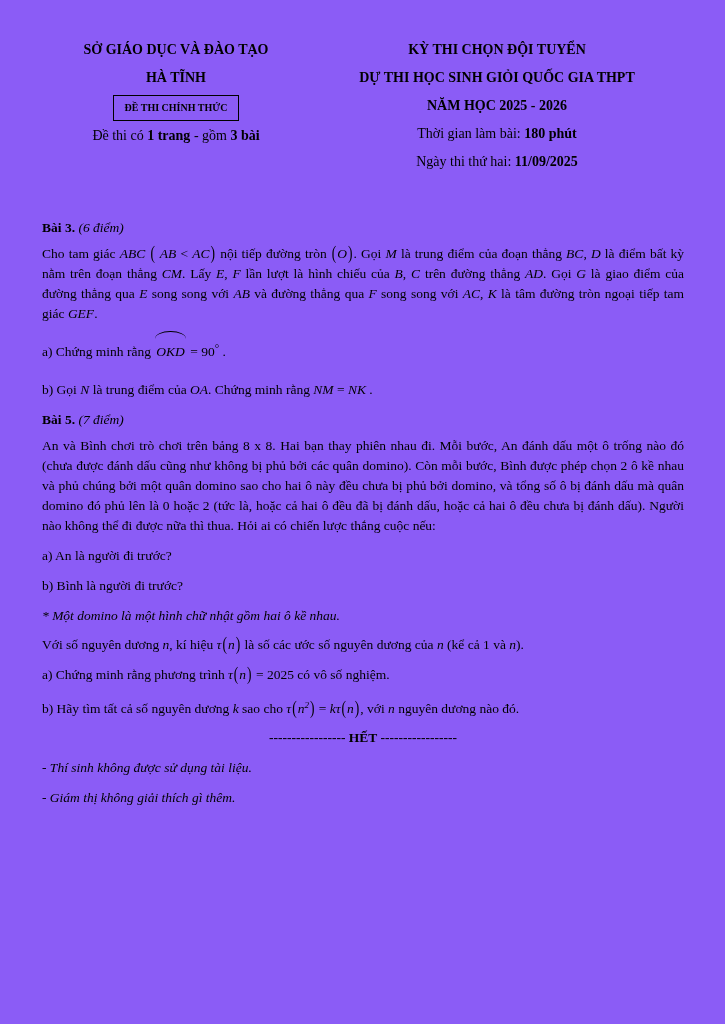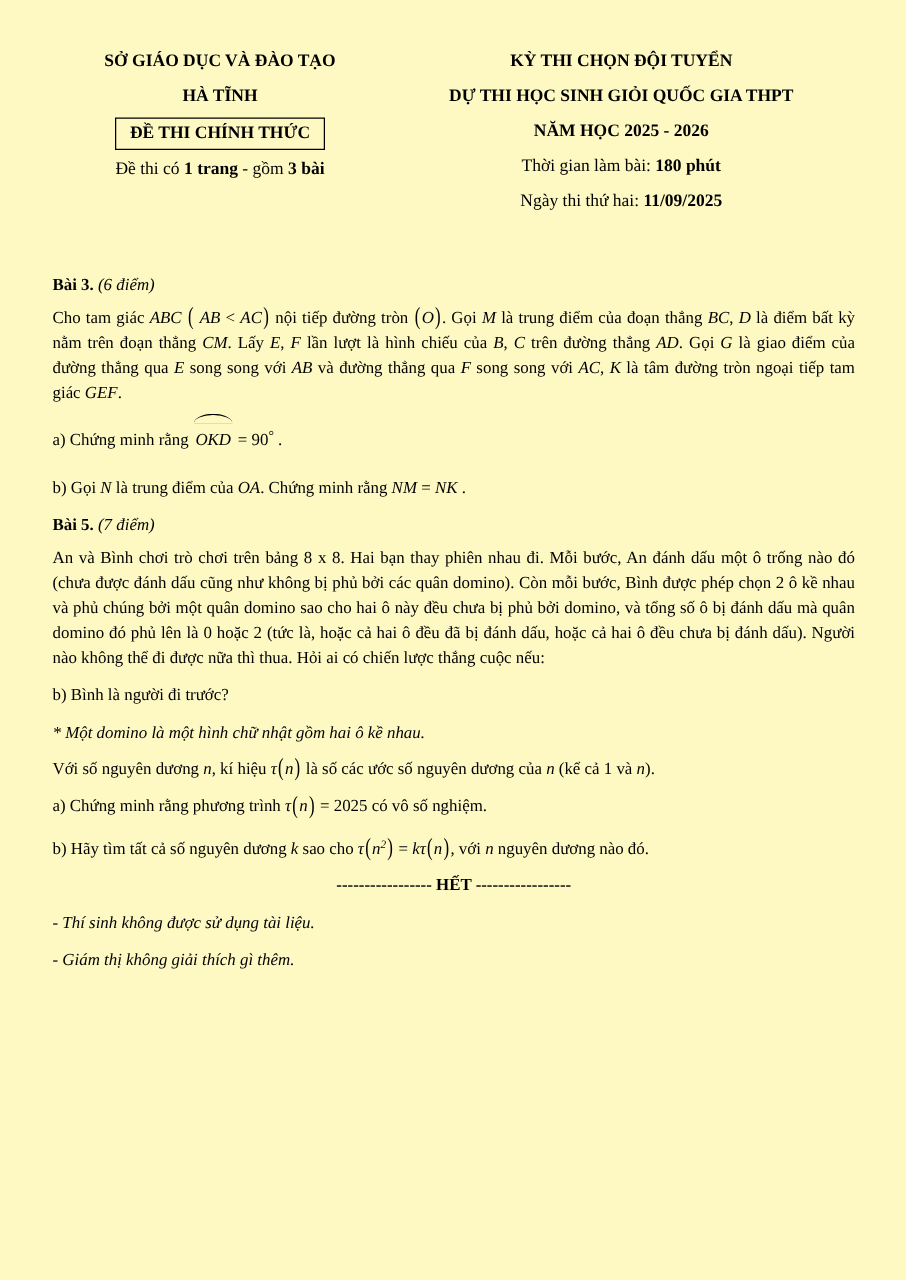--- a/index.html
+++ b/index.html
@@ -5,37 +5,37 @@
   * { box-sizing: border-box; }
   html, body { margin: 0; padding: 0; }
   body {
     width: 725px; height: 1024px;
     background: #ffffff; color: #000000;
     font-family: "Liberation Serif", "DejaVu Serif", serif;
   }
   .page {
     width: 725px; height: 1024px;
     padding: 36px 41px 0 42px;
-    background: #fef9c3;
+    background: #8b5cf6;
     overflow: hidden;
   }
   
   .header { display: flex; }
   .h-left  { width: 268px; text-align: center; }
   .h-right { flex: 1; text-align: center; }
   .h-line  { font-size: 14px; line-height: 28px; white-space: nowrap; }
   .bold { font-weight: bold; }
   .box-row { line-height: 30px; }
   .badge-box {
     display: inline-block;
     border: 1.5px solid #000000;
     padding: 0 11px;
     line-height: 24px;
     font-weight: bold;
-    font-size: 14px;
+    font-size: 10px;
   }
   
   .doc-body { margin-top: 42px; font-size: 13.5px; line-height: 20px; }
   .doc-body p { margin: 9px 0 0 0; }
   .doc-body p.heading { margin-top: 10px; }
   .doc-body p.heading + p { margin-top: 6px; }
   .doc-body p.item { margin-top: 10px; }
   p.para   { text-align: justify; }
   p.center { text-align: center; }
   
@@ -97,20 +97,21 @@
   </div>
 
   <div class="doc-body">
     <p class="heading"><span class="seg-b">Bài 3.</span><span class="seg-i"> (6 điểm)</span></p>
     <p class="para"><span class="seg-r">Cho tam giác </span><span class="seg-i">ABC</span><span class="seg-r"> </span><span class="seg-p">(</span><span class="seg-i"> AB</span><span class="seg-r"> &lt; </span><span class="seg-i">AC</span><span class="seg-p">)</span><span class="seg-r"> nội tiếp đường tròn </span><span class="seg-p">(</span><span class="seg-i">O</span><span class="seg-p">)</span><span class="seg-r">. Gọi </span><span class="seg-i">M</span><span class="seg-r"> là trung điểm của đoạn thẳng </span><span class="seg-i">BC</span><span class="seg-r">, </span><span class="seg-i">D</span><span class="seg-r"> là điểm bất kỳ nằm trên đoạn thẳng </span><span class="seg-i">CM</span><span class="seg-r">. Lấy </span><span class="seg-i">E</span><span class="seg-r">, </span><span class="seg-i">F</span><span class="seg-r"> lần lượt là hình chiếu của </span><span class="seg-i">B</span><span class="seg-r">, </span><span class="seg-i">C</span><span class="seg-r"> trên đường thẳng </span><span class="seg-i">AD</span><span class="seg-r">. Gọi </span><span class="seg-i">G</span><span class="seg-r"> là giao điểm của đường thẳng qua </span><span class="seg-i">E</span><span class="seg-r"> song song với </span><span class="seg-i">AB</span><span class="seg-r"> và đường thẳng qua </span><span class="seg-i">F</span><span class="seg-r"> song song với </span><span class="seg-i">AC</span><span class="seg-r">, </span><span class="seg-i">K</span><span class="seg-r"> là tâm đường tròn ngoại tiếp tam giác </span><span class="seg-i">GEF</span><span class="seg-r">.</span></p>
     <p class="item"><span class="seg-r">a) Chứng minh rằng  </span><span class="seg-hat">OKD</span><span class="seg-r"> = 90</span><span class="seg-deg">°</span><span class="seg-r"> .</span></p>
     <p class="item"><span class="seg-r">b) Gọi </span><span class="seg-i">N</span><span class="seg-r"> là trung điểm của </span><span class="seg-i">OA</span><span class="seg-r">. Chứng minh rằng  </span><span class="seg-i">NM</span><span class="seg-r"> = </span><span class="seg-i">NK</span><span class="seg-r"> .</span></p>
 
     <p class="heading"><span class="seg-b">Bài 5.</span><span class="seg-i"> (7 điểm)</span></p>
     <p class="para"><span class="seg-r">An và Bình chơi trò chơi trên bảng 8 x 8. Hai bạn thay phiên nhau đi. Mỗi bước, An đánh dấu một ô trống nào đó (chưa được đánh dấu cũng như không bị phủ bởi các quân domino). Còn mỗi bước, Bình được phép chọn 2 ô kề nhau và phủ chúng bởi một quân domino sao cho hai ô này đều chưa bị phủ bởi domino, và tổng số ô bị đánh dấu mà quân domino đó phủ lên là 0 hoặc 2 (tức là, hoặc cả hai ô đều đã bị đánh dấu, hoặc cả hai ô đều chưa bị đánh dấu). Người nào không thể đi được nữa thì thua. Hỏi ai có chiến lược thắng cuộc nếu:</span></p>
+    <p class="item"><span class="seg-r">a) An là người đi trước?</span></p>
     <p class="item"><span class="seg-r">b) Bình là người đi trước?</span></p>
     <p class="item"><span class="seg-i">* Một domino là một hình chữ nhật gồm hai ô kề nhau.</span></p>
 
     <p class="para"><span class="seg-r">Với số nguyên dương </span><span class="seg-i">n</span><span class="seg-r">, kí hiệu </span><span class="seg-i">τ</span><span class="seg-p">(</span><span class="seg-i">n</span><span class="seg-p">)</span><span class="seg-r"> là số các ước số nguyên dương của </span><span class="seg-i">n</span><span class="seg-r"> (kể cả 1 và </span><span class="seg-i">n</span><span class="seg-r">).</span></p>
     <p class="item"><span class="seg-r">a) Chứng minh rằng phương trình </span><span class="seg-i">τ</span><span class="seg-p">(</span><span class="seg-i">n</span><span class="seg-p">)</span><span class="seg-r"> = 2025 có vô số nghiệm.</span></p>
     <p class="item"><span class="seg-r">b) Hãy tìm tất cả số nguyên dương </span><span class="seg-i">k</span><span class="seg-r"> sao cho </span><span class="seg-i">τ</span><span class="seg-p">(</span><span class="seg-i">n</span><span class="seg-sup">2</span><span class="seg-p">)</span><span class="seg-r"> = </span><span class="seg-i">kτ</span><span class="seg-p">(</span><span class="seg-i">n</span><span class="seg-p">)</span><span class="seg-r">, với </span><span class="seg-i">n</span><span class="seg-r"> nguyên dương nào đó.</span></p>
 
     <p class="center"><span class="seg-b">----------------- HẾT -----------------</span></p>
     <p class="item"><span class="seg-i">- Thí sinh không được sử dụng tài liệu.</span></p>
     <p class="item"><span class="seg-i">- Giám thị không giải thích gì thêm.</span></p>

